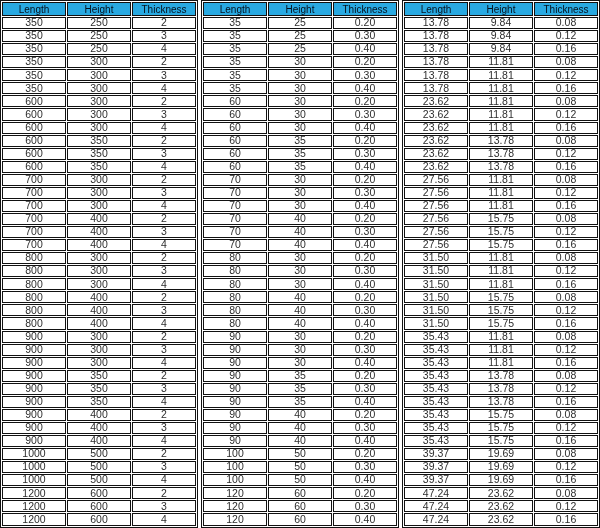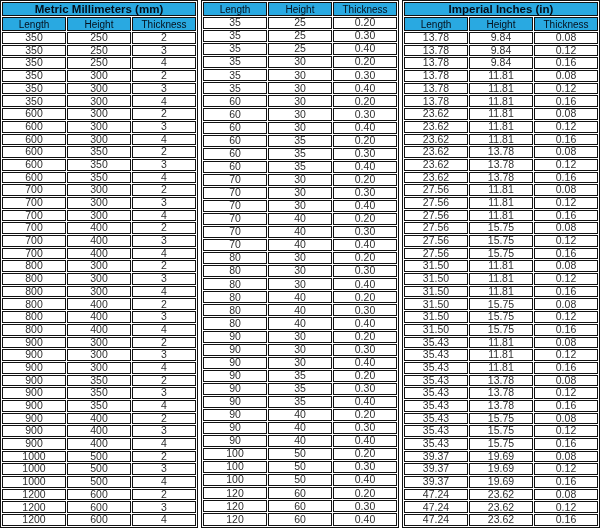--- a/index.html
+++ b/index.html
@@ -42,23 +42,20 @@
   }
 </style>
 </head>
 <body>
 
 <div class="page">
     <div class="group">
       <table>
         <thead>
           <tr>
-            <th colspan="3" class="group-title">Metric Millimeters (mm)</th>
-          </tr>
-          <tr>
             <th class="col-header">Length</th>
             <th class="col-header">Height</th>
             <th class="col-header">Thickness</th>
           </tr>
         </thead>
         <tbody>
           <tr>
             <td>350</td>
             <td>250</td>
             <td>2</td>
@@ -461,23 +458,20 @@
             <td>60</td>
             <td>0.40</td>
           </tr>
         </tbody>
       </table>
     </div>
     <div class="group">
       <table>
         <thead>
           <tr>
-            <th colspan="3" class="group-title">Imperial Inches (in)</th>
-          </tr>
-          <tr>
             <th class="col-header">Length</th>
             <th class="col-header">Height</th>
             <th class="col-header">Thickness</th>
           </tr>
         </thead>
         <tbody>
           <tr>
             <td>13.78</td>
             <td>9.84</td>
             <td>0.08</td>

